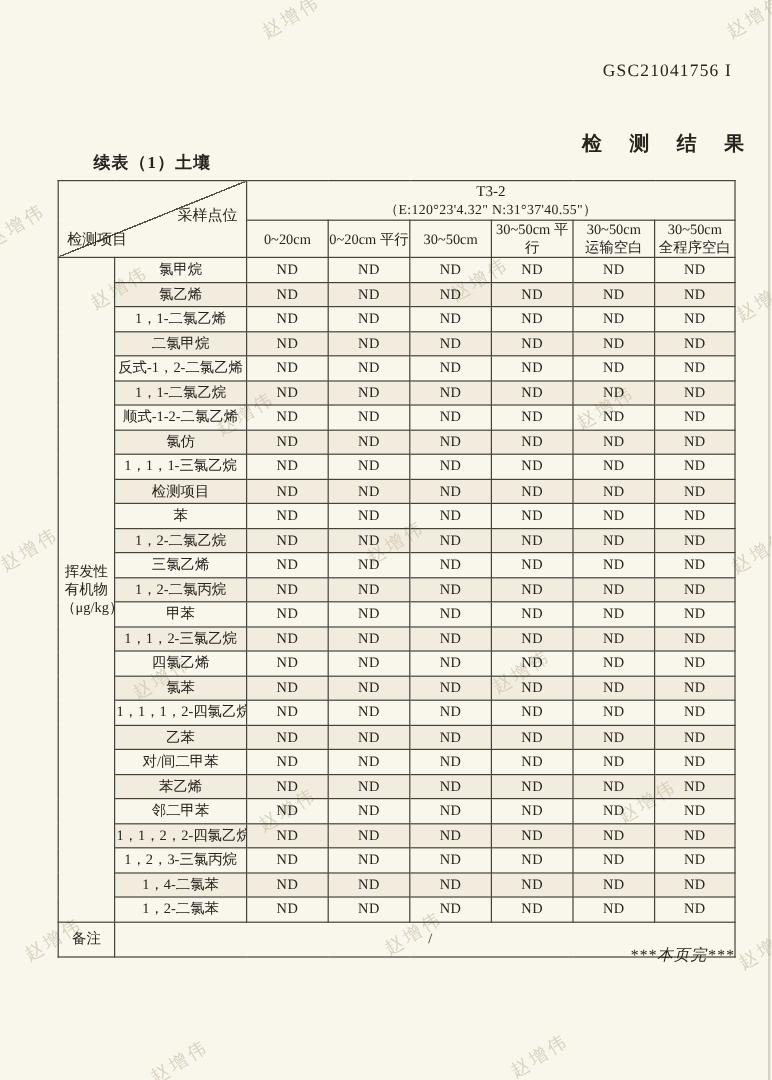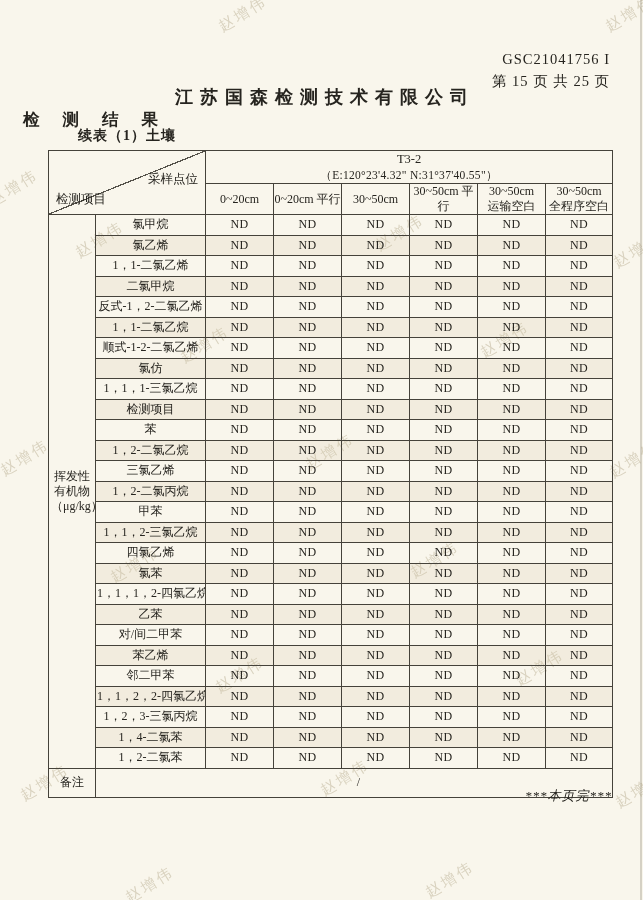--- a/index.html
+++ b/index.html
@@ -37,21 +37,21 @@
     text-align: right; font-size: 14.5px; line-height: 22px;
     letter-spacing: 1px; z-index: 2;
   }
   .company-name {
     position: absolute; top: 85px; left: 0; width: 100%;
     text-align: center; font-size: 18px; font-weight: bold;
     letter-spacing: 7px; text-indent: 7px; z-index: 2;
   }
   .result-title {
     position: absolute; top: 109px; left: 0; width: 100%;
-    text-align: left; font-size: 16.5px; font-weight: bold;
+    text-align: right; font-size: 16.5px; font-weight: bold;
     letter-spacing: 23px; text-indent: 23px; z-index: 2;
   }
   .table-caption {
     position: absolute; top: 127px; left: 39px;
     font-size: 14px; font-weight: bold; letter-spacing: 1px; z-index: 2; margin-left: 39px;
   }
   
   table.results {
     position: absolute; top: 150px; left: 48px;
     width: 564px; table-layout: fixed; border-collapse: collapse;
@@ -119,24 +119,22 @@
       <span class="watermark" style="left: 540px; top: 668px;">赵增伟</span>
       <span class="watermark" style="left: 45px; top: 783px;">赵增伟</span>
       <span class="watermark" style="left: 345px; top: 778px;">赵增伟</span>
       <span class="watermark" style="left: 640px; top: 790px;">赵增伟</span>
       <span class="watermark" style="left: 150px; top: 885px;">赵增伟</span>
       <span class="watermark" style="left: 450px; top: 880px;">赵增伟</span>
     </div>
 
   <div class="doc-header-right">
     <div>GSC21041756 I</div>
-    <div>第 15 页 共 25 页</div>
   </div>
 
-  <div class="company-name">江苏国森检测技术有限公司</div>
   <div class="result-title">检测结果</div>
   <div class="table-caption">续表（1）土壤</div>
 
   <table class="results">
     <colgroup>
       <col style="width:47px">
         <col style="width:110px">
       <col style="width:68px">
         <col style="width:68px">
         <col style="width:68px">

